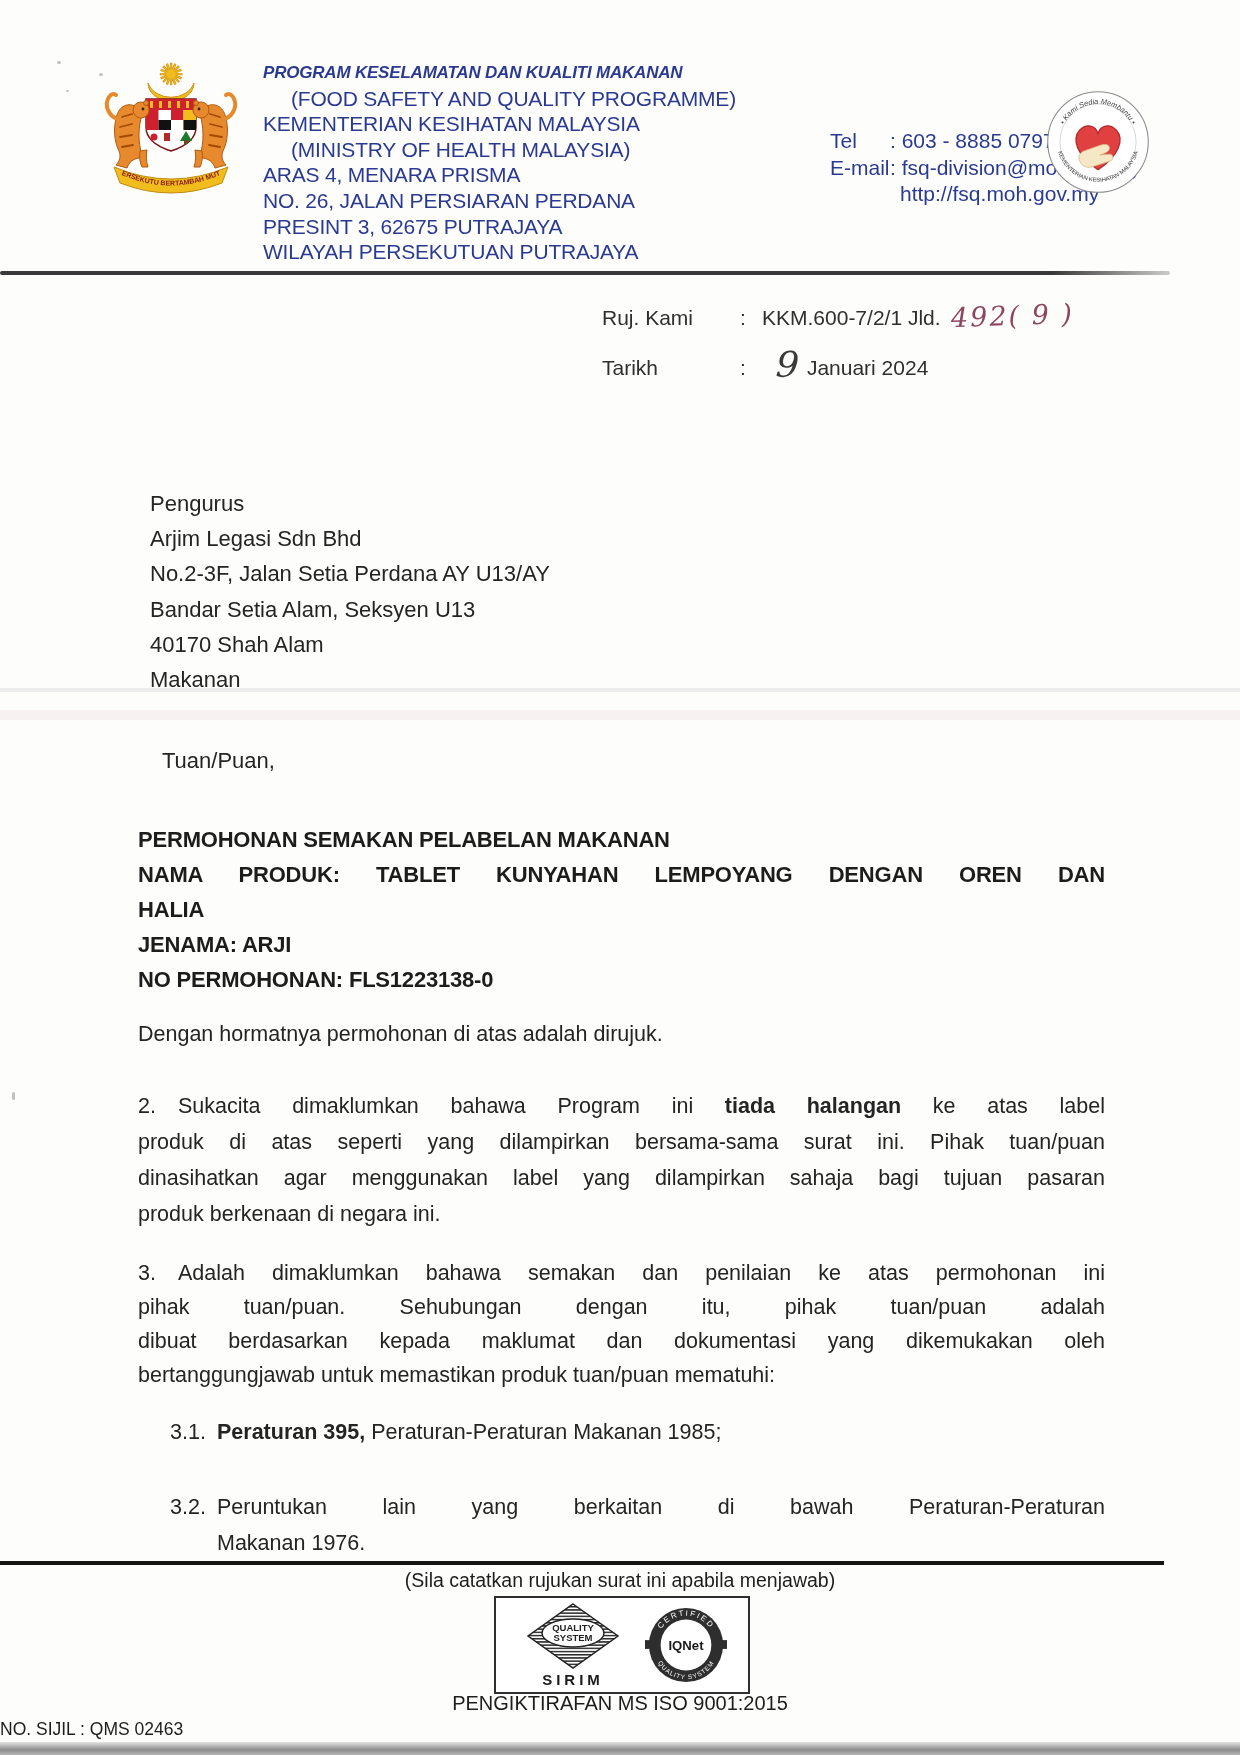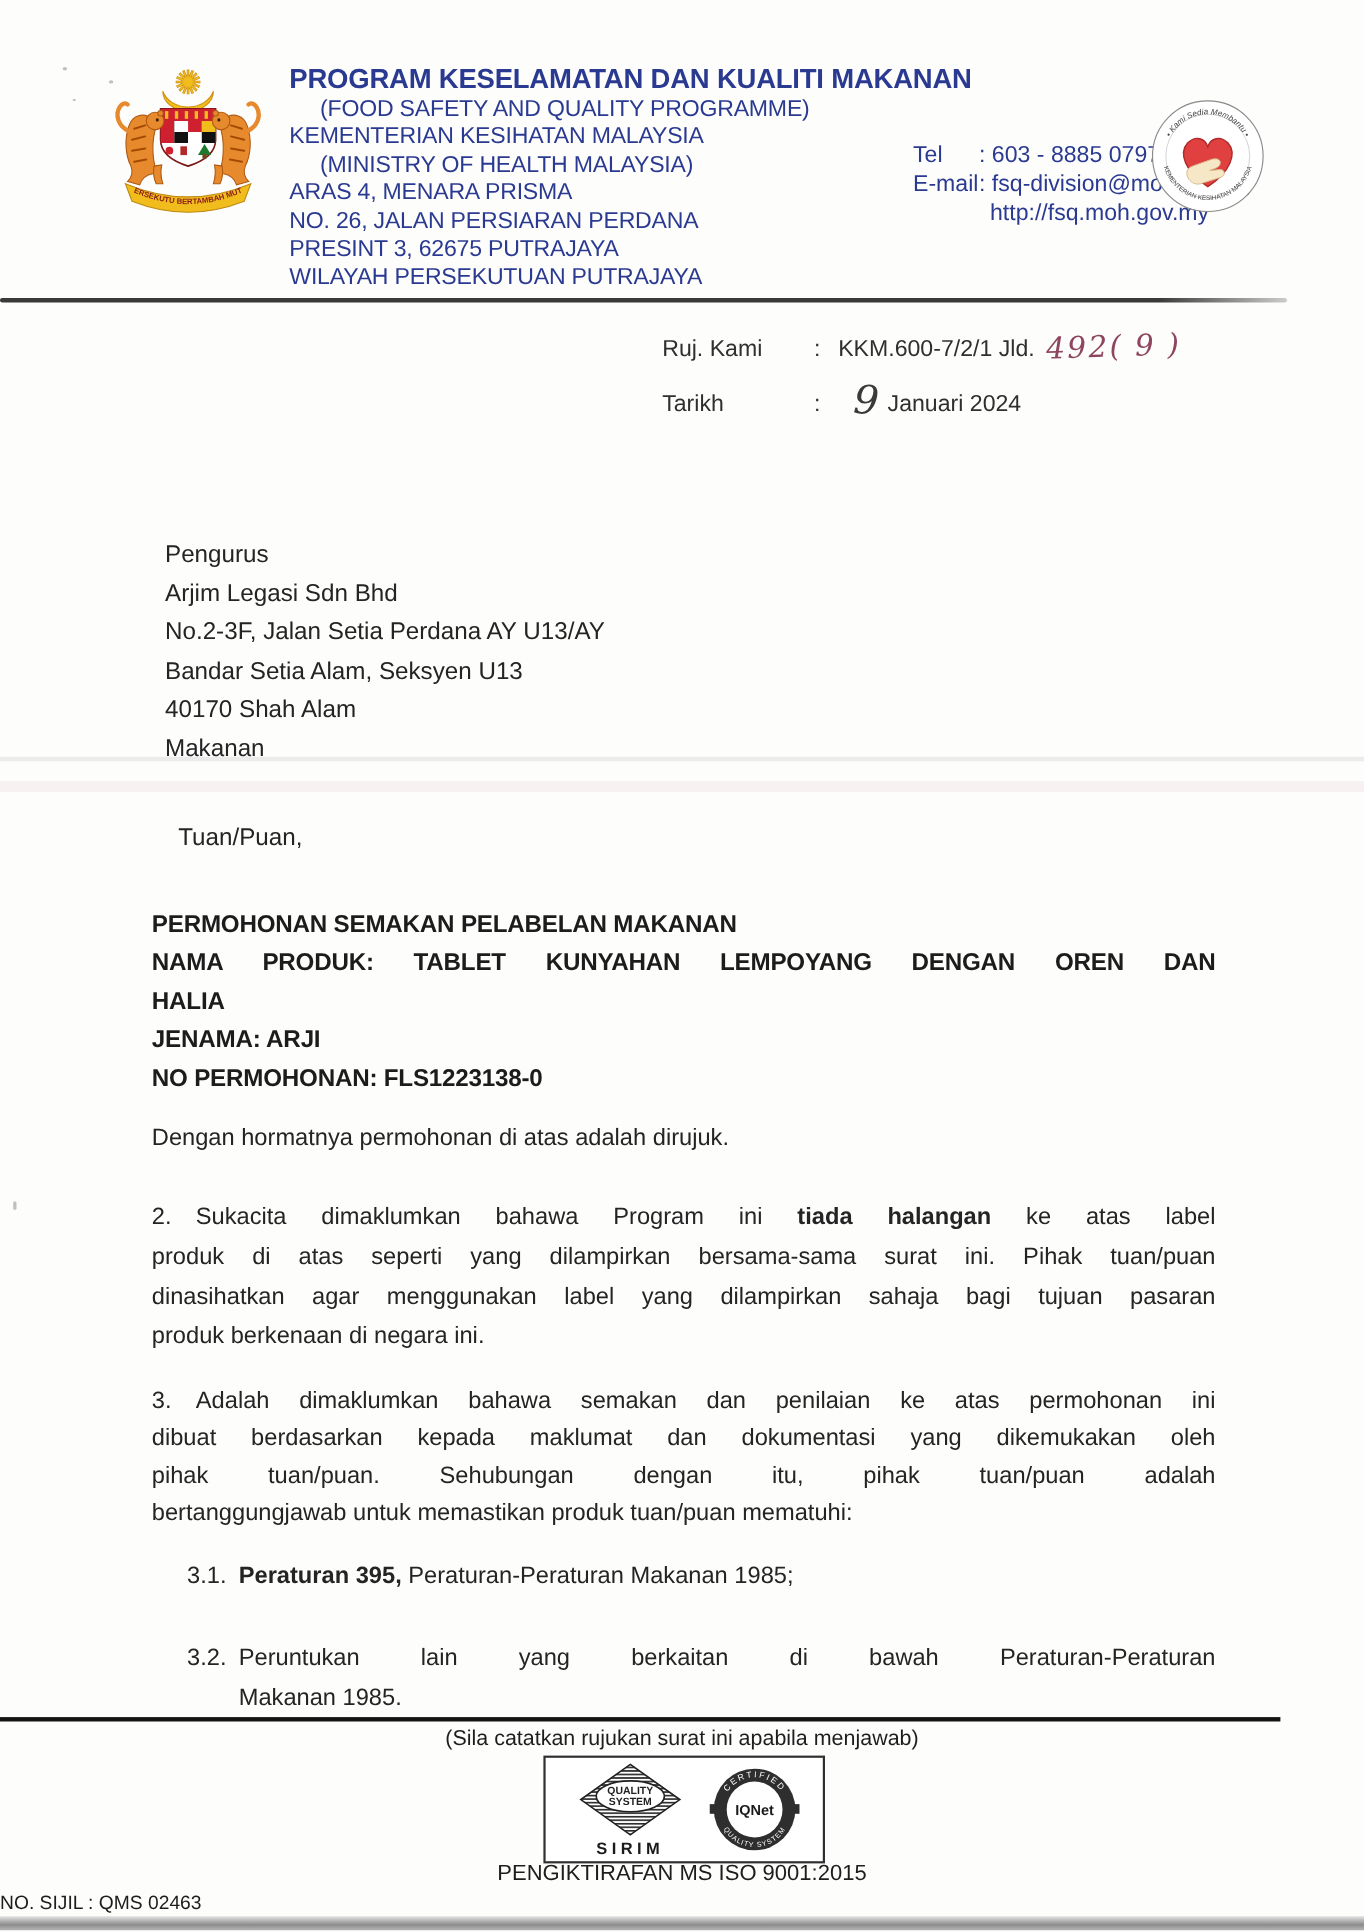--- a/index.html
+++ b/index.html
@@ -2,21 +2,21 @@
 <html><head>
 <meta charset="utf-8">
 <style>
   html,body{margin:0;padding:0;background:#e9e9e9;}
   #page{position:relative;width:1240px;height:1755px;background:#fdfdfc;overflow:hidden;
         font-family:"Liberation Sans",sans-serif;color:#242424;margin:0 auto;}
 
   
   .coat{position:absolute;left:96px;top:54px;width:150px;height:152px;}
   .hdr-text{position:absolute;left:263px;top:60px;line-height:25.6px;font-size:21px;color:#2b3a91;letter-spacing:-0.2px;}
-  .hdr-text .l-bold{font-weight:bold;font-size:25px;}
+  .hdr-text .l-bold{font-weight:bold;font-size:17px;font-style:italic;}
   .hdr-text .l-it{margin-left:28px;}
   .contact{position:absolute;left:830px;top:128px;font-size:21px;color:#2b3a91;line-height:26.5px;}
   .contact .row{display:flex;}
   .contact .clabel{width:60px;flex-shrink:0;}
   .contact .cval{white-space:nowrap;}
   .contact .web{padding-left:10px;}
   .moh-logo{position:absolute;left:1046px;top:90px;width:104px;height:104px;}
   .hdr-rule{position:absolute;left:0;top:271px;width:1170px;height:4px;
             background:linear-gradient(to right,#3a3a3a 90%,rgba(58,58,58,0.25));border-radius:2px;}
 
@@ -206,35 +206,35 @@
 
   <div class="para p2">
     <div class="jlast"><span class="pnum">2.</span><span>Sukacita dimaklumkan bahawa Program ini </span><b>tiada halangan</b><span> ke atas label</span></div>
     <div class="jlast">produk di atas seperti yang dilampirkan bersama-sama surat ini. Pihak tuan/puan</div>
     <div class="jlast">dinasihatkan agar menggunakan label yang dilampirkan sahaja bagi tujuan pasaran</div>
     <div>produk berkenaan di negara ini.</div>
   </div>
 
   <div class="para p3">
     <div class="jlast"><span class="pnum">3.</span><span>Adalah dimaklumkan bahawa semakan dan penilaian ke atas permohonan ini</span></div>
+    <div class="jlast">pihak tuan/puan. Sehubungan dengan itu, pihak tuan/puan adalah</div>
     <div class="jlast">dibuat berdasarkan kepada maklumat dan dokumentasi yang dikemukakan oleh</div>
-    <div class="jlast">pihak tuan/puan. Sehubungan dengan itu, pihak tuan/puan adalah</div>
     <div>bertanggungjawab untuk memastikan produk tuan/puan mematuhi:</div>
   </div>
 
   <div class="item i31">
     <span class="inum">3.1.</span>
     <span class="itext"><b>Peraturan 395,</b><span> Peraturan-Peraturan Makanan 1985;</span></span>
   </div>
 
   <div class="item i32">
     <span class="inum">3.2.</span>
     <span class="itext">
       <div class="jlast">Peruntukan lain yang berkaitan di bawah Peraturan-Peraturan</div>
-      <div>Makanan 1985.</div>
+      <div>Makanan 1976.</div>
     </span>
   </div>
 
   <div class="foot-rule"></div>
   <div class="foot-note">(Sila catatkan rujukan surat ini apabila menjawab)</div>
 
   <div class="cert-box">
 
     <svg width="112" height="86" viewBox="0 0 110 86">
       <defs>

